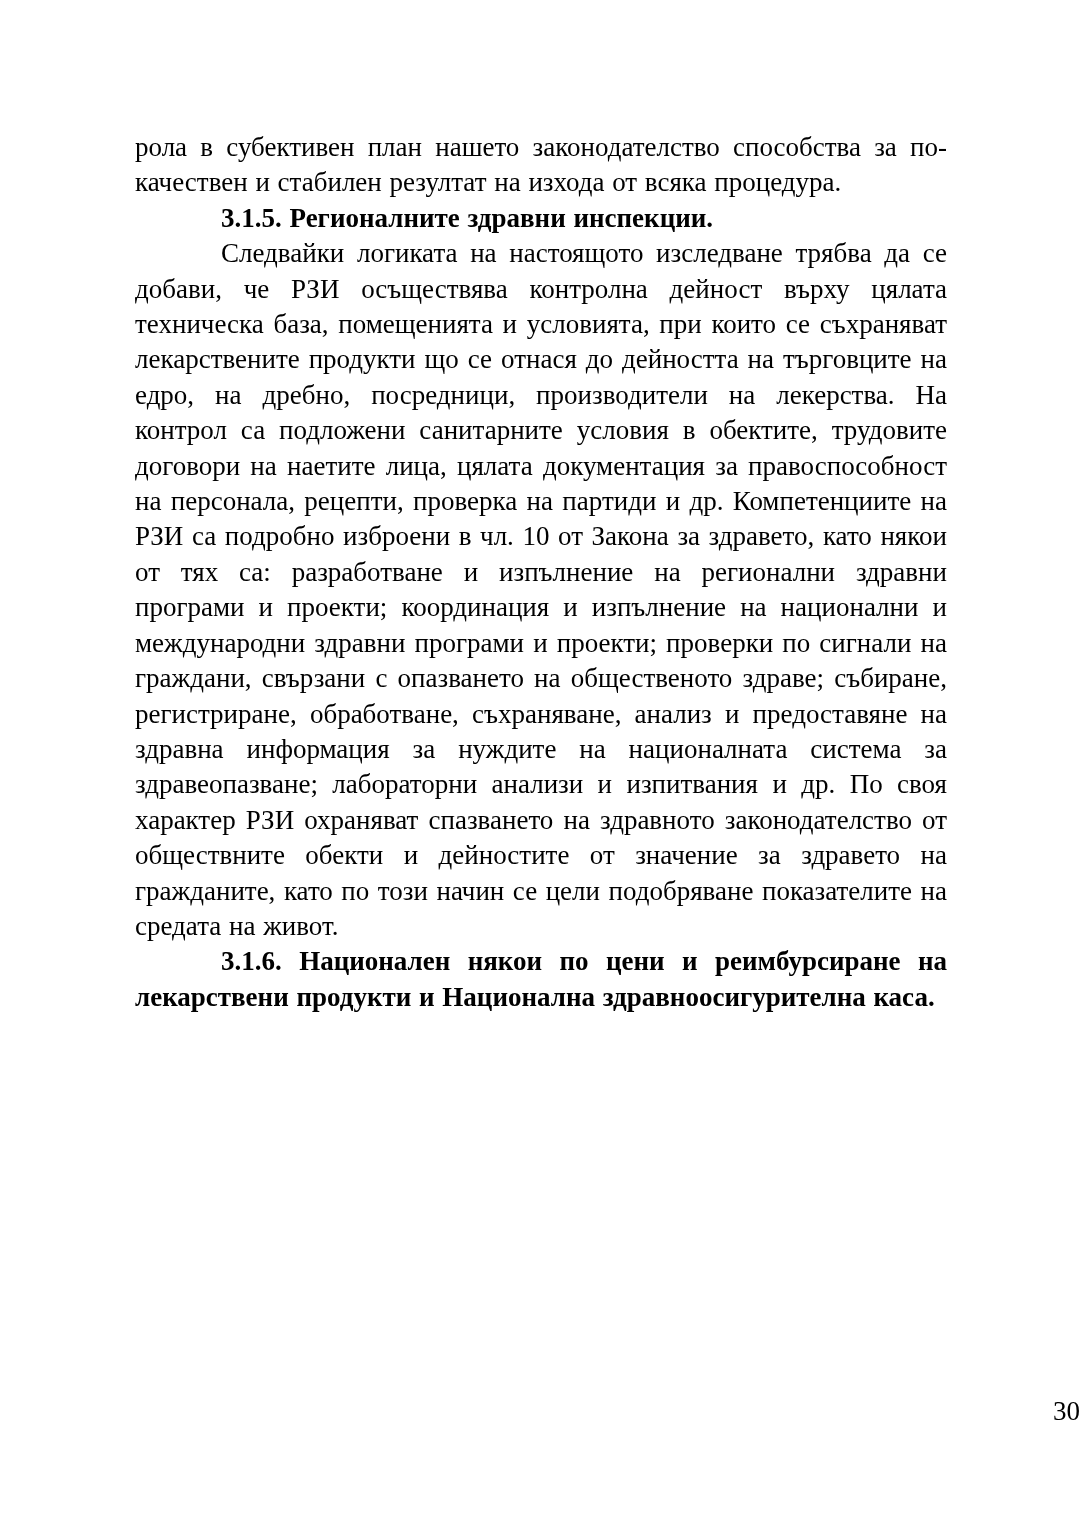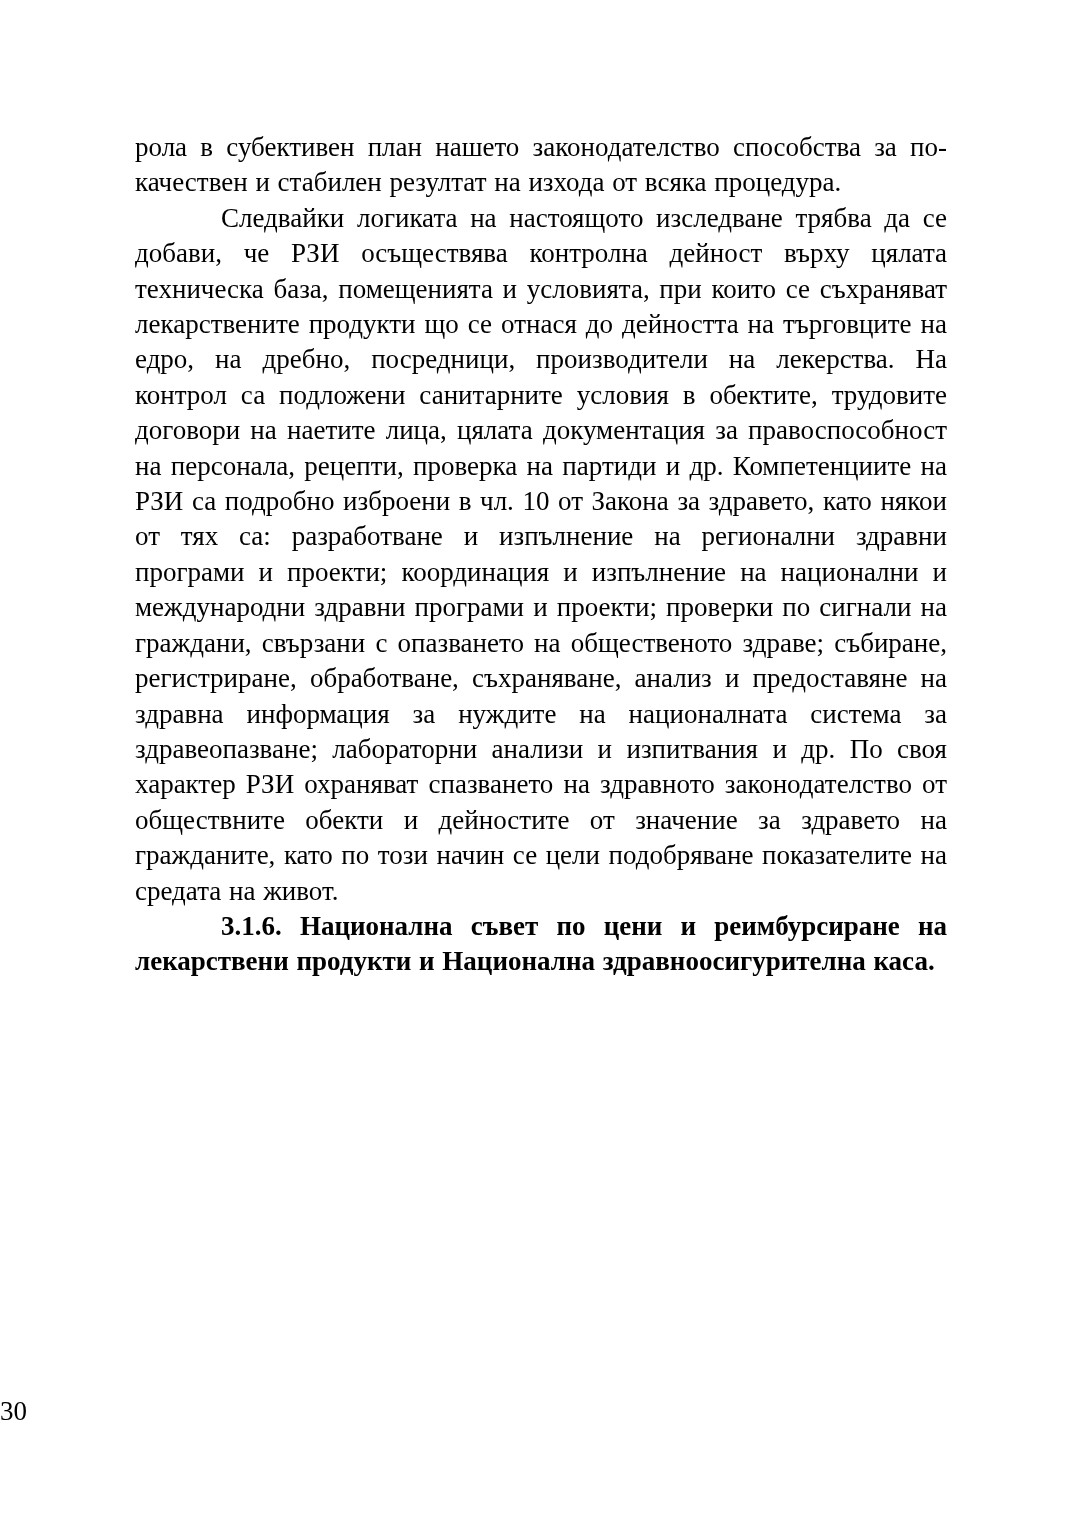--- a/index.html
+++ b/index.html
@@ -29,27 +29,28 @@
     text-justify: inter-word;
     word-spacing: 1px;
   }
   .indent { text-indent: 86px; }
   .bold { font-weight: 700; }
   .page-number {
     position: absolute;
     left: 0;
     top: 1396px;
     width: 1080px;
-    text-align: left;
+    text-align: right;
     font-size: 27px;
   }
 </style>
 </head>
 <body>
 
 <div class="page">
   <div class="content">
     <p class="para">рола в субективен план нашето законодателство способства за по-качествен и стабилен резултат на изхода от всяка процедура.</p>
+    <p class="para indent bold">3.1.5. Регионалните здравни инспекции.</p>
     <p class="para indent">Следвайки логиката на настоящото изследване трябва да се добави, че РЗИ осъществява контролна дейност върху цялата техническа база, помещенията и условията, при които се съхраняват лекарствените продукти що се отнася до дейността на търговците на едро, на дребно, посредници, производители на лекерства. На контрол са подложени санитарните условия в обектите, трудовите договори на наетите лица, цялата документация за правоспособност на персонала, рецепти, проверка на партиди и др. Компетенциите на РЗИ са подробно изброени в чл. 10 от Закона за здравето, като някои от тях са: разработване и изпълнение на регионални здравни програми и проекти; координация и изпълнение на национални и международни здравни програми и проекти; проверки по сигнали на граждани, свързани с опазването на общественото здраве; събиране, регистриране, обработване, съхраняване, анализ и предоставяне на здравна информация за нуждите на националната система за здравеопазване; лабораторни анализи и изпитвания и др. По своя характер РЗИ охраняват спазването на здравното законодателство от обществните обекти и дейностите от значение за здравето на гражданите, като по този начин се цели подобряване показателите на средата на живот.</p>
-    <p class="para indent bold">3.1.6. Национална съвет по цени и реимбурсиране на лекарствени продукти и Национална здравноосигурителна каса.</p>
+    <p class="para indent bold">3.1.6. Национален някои по цени и реимбурсиране на лекарствени продукти и Национална здравноосигурителна каса.</p>
   </div>
   <div class="page-number">30</div>
 </div>
 
 </body></html>

